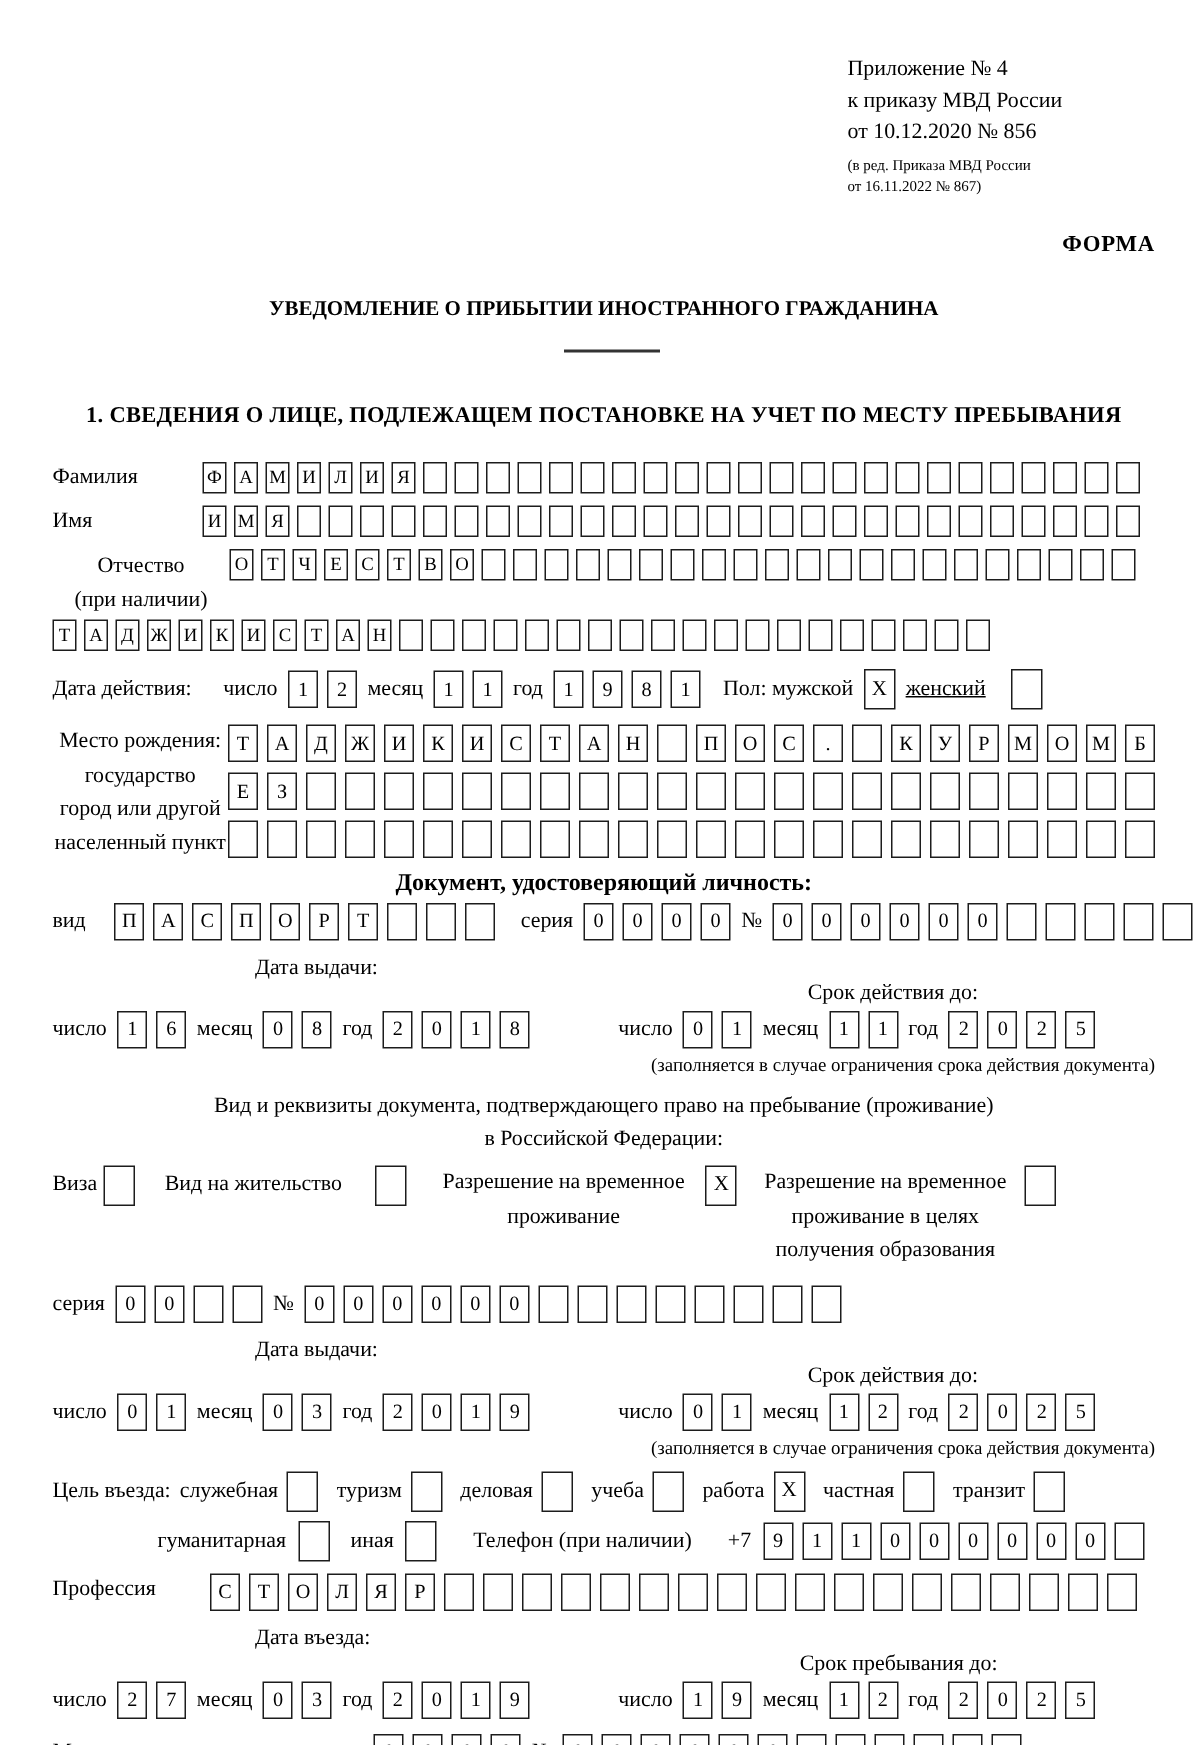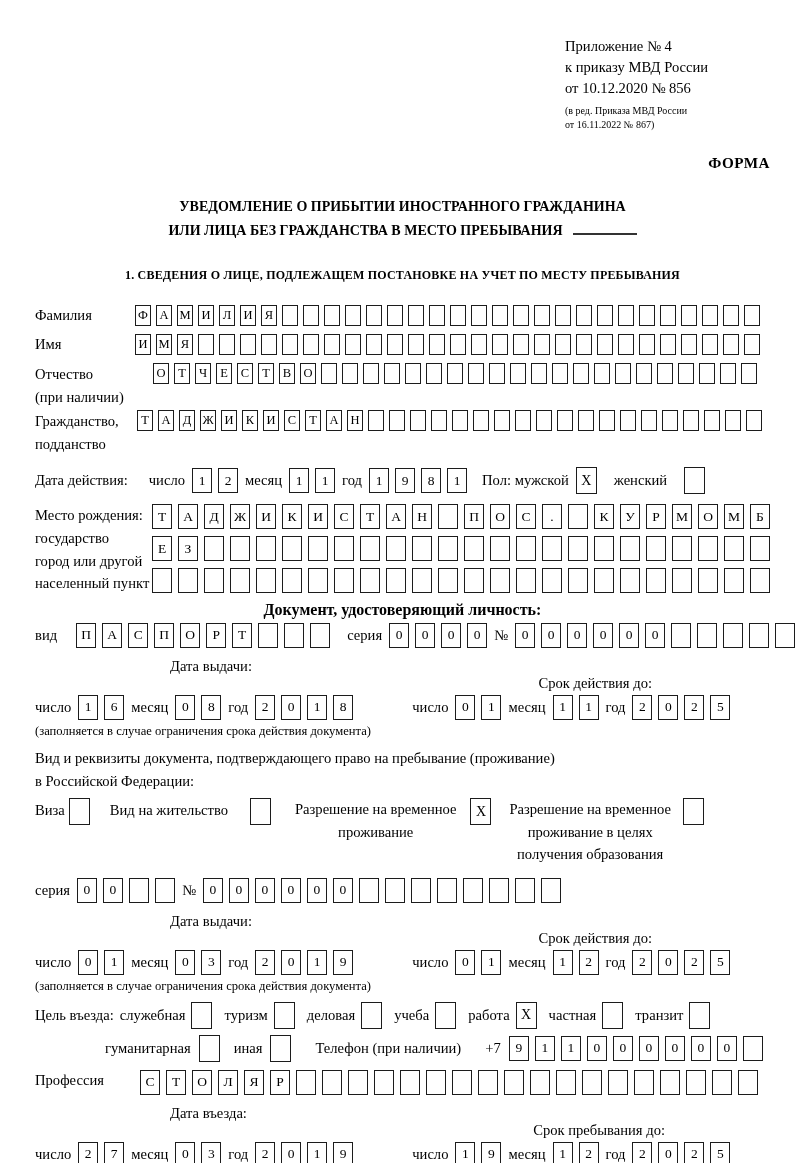--- a/index.html
+++ b/index.html
@@ -6,60 +6,60 @@
   body{width:800px;min-height:1163px;color:#000;
        font-family:"Liberation Serif","DejaVu Serif",serif;font-size:14.6px;}
   .page{padding:36px 30px 30px 35px;box-sizing:border-box;width:800px;}
   
   .hdr{margin-left:530px;line-height:1.45;}
   .hdr .amend{font-size:10px;margin-top:5px;line-height:1.4;}
   .form-label{text-align:right;font-weight:bold;margin-top:22px;font-size:15.2px;letter-spacing:.5px;}
   
   .title{text-align:center;font-weight:bold;font-size:14px;line-height:1.6;margin-top:24px;}
   .blank-line{display:inline-block;width:64px;border-bottom:2px solid #333;height:1em;vertical-align:baseline;margin-left:10px;}
-  .sec1{font-weight:bold;font-size:12px;text-align:center;margin-top:26px;letter-spacing:.2px;}
+  .sec1{font-weight:bold;font-size:15px;text-align:center;margin-top:26px;letter-spacing:.2px;}
   
   .cells{display:inline-flex;gap:5px;vertical-align:middle;flex-wrap:nowrap;}
   .cell{display:inline-flex;align-items:center;justify-content:center;
         width:16px;height:21px;border:1.5px solid #1c1c1c;box-sizing:border-box;
         font-size:12.5px;flex:0 0 auto;background:#fff;}
   .md{gap:6px;}
   .md .cell{width:20px;height:25px;font-size:13.5px;}
   .cb .cell{width:21px;height:27px;font-size:14px;}
   
   .frow{display:flex;align-items:flex-start;margin-top:7px;}
   .flabel{flex:0 0 auto;line-height:1.5;}
   .dh{display:flex;margin-top:10px;flex-direction:column;}
   .dr{display:flex;align-items:center;gap:7px;margin-top:3px;}
   .dr .w{flex:0 0 auto;}
-  .note{text-align:left;font-size:12.6px;margin-top:4px;}
+  .note{text-align:right;font-size:12.6px;margin-top:4px;}
   .ctr{text-align:center;}
   .b{font-weight:bold;}
-  .lh{line-height:1.55;}
+  .lh{line-height:1.55;text-align:center;}
 </style>
 </head>
 <body>
 
 <div class="page">
 
   <div class="hdr">
     <div>Приложение № 4</div>
     <div>к приказу МВД России</div>
     <div>от 10.12.2020 № 856</div>
     <div class="amend">
       <div>(в ред. Приказа МВД России</div>
       <div>от 16.11.2022 № 867)</div>
     </div>
   </div>
 
   <div class="form-label">ФОРМА</div>
 
   <div class="title">
     <div>УВЕДОМЛЕНИЕ О ПРИБЫТИИ ИНОСТРАННОГО ГРАЖДАНИНА</div>
-    <div><span>ИЛИ ЛИЦА БЕЗ ГРАЖДАНСТВА В МЕСТО ПРЕБЫВАНИЯ</span><span class="blank-line"></span></div>
+    <div><span class="blank-line"></span></div>
   </div>
 
   <div class="sec1">1. СВЕДЕНИЯ О ЛИЦЕ, ПОДЛЕЖАЩЕМ ПОСТАНОВКЕ НА УЧЕТ ПО МЕСТУ ПРЕБЫВАНИЯ</div>
 
   <div class="frow" style="margin-top:22px;">
     <span class="flabel" style="width:100px;">Фамилия</span>
     <span class="cells">
         <span class="cell">Ф</span>
         <span class="cell">А</span>
         <span class="cell">М</span>
@@ -161,24 +161,20 @@
         <span class="cell"></span>
         <span class="cell"></span>
         <span class="cell"></span>
         <span class="cell"></span>
         <span class="cell"></span>
         <span class="cell"></span>
       </span>
   </div>
 
   <div class="frow" style="margin-top:2px;">
-    <span class="flabel lh" style="width:102px;">
-      <span>Гражданство,</span><br>
-      <span>подданство</span>
-    </span>
     <span class="cells">
         <span class="cell">Т</span>
         <span class="cell">А</span>
         <span class="cell">Д</span>
         <span class="cell">Ж</span>
         <span class="cell">И</span>
         <span class="cell">К</span>
         <span class="cell">И</span>
         <span class="cell">С</span>
         <span class="cell">Т</span>
@@ -222,21 +218,21 @@
     <span class="cells md">
         <span class="cell">1</span>
         <span class="cell">9</span>
         <span class="cell">8</span>
         <span class="cell">1</span>
       </span>
     <span class="w" style="margin-left:8px;">Пол: мужской</span>
     <span class="cells md cb">
         <span class="cell">X</span>
       </span>
-    <span class="w" style="margin-left:10px;">женский</span>
+    <span class="w" style="text-decoration:underline;">женский</span>
     <span class="cells md cb" style="margin-left:10px;">
         <span class="cell"></span>
       </span>
   </div>
 
   <div class="frow" style="margin-top:10px;">
     <span class="flabel lh" style="width:117px;">
       <span>Место рождения:</span><br>
       <span>государство</span><br>
       <span>город или другой</span><br>

